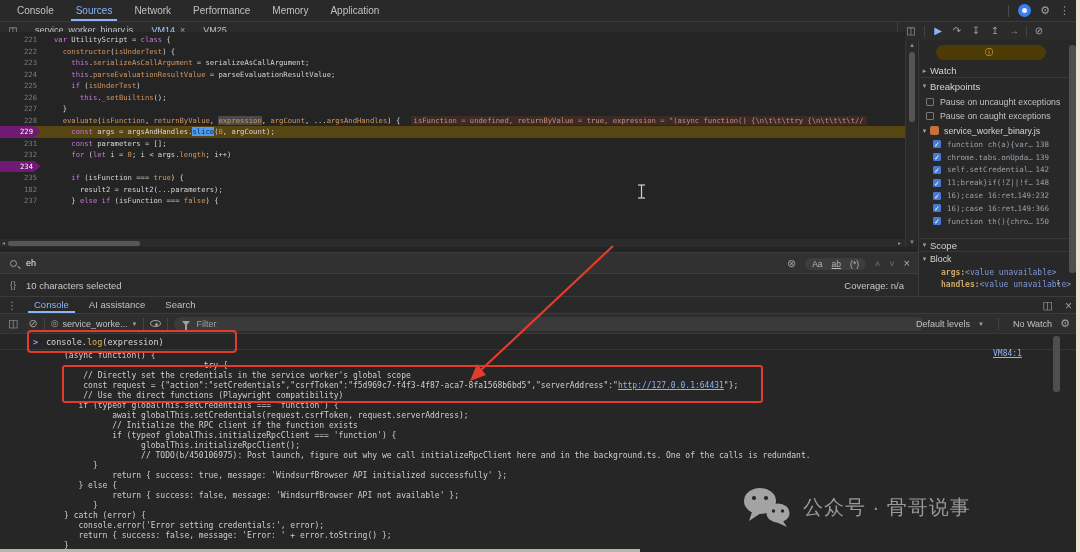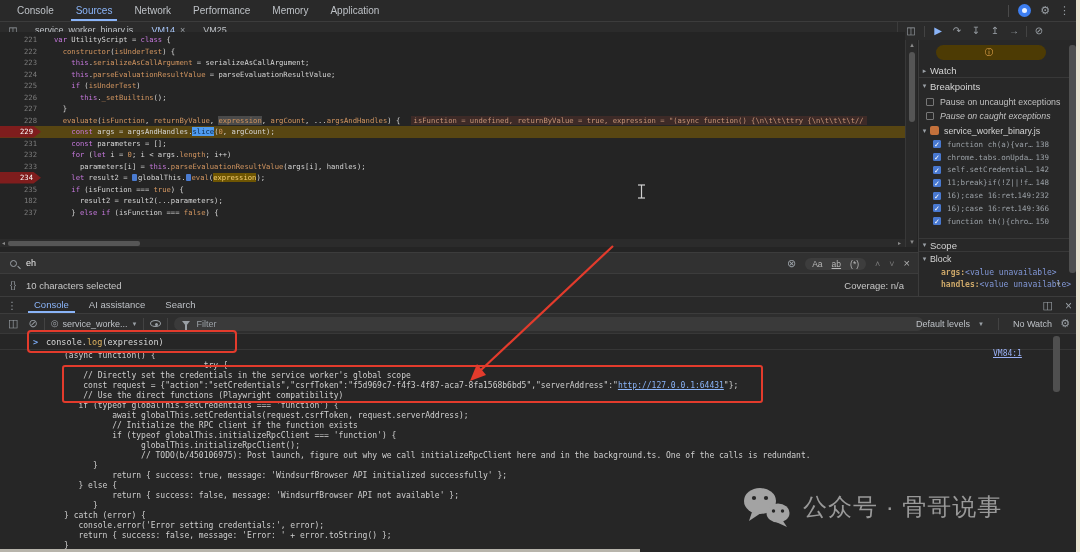--- a/index.html
+++ b/index.html
@@ -29,21 +29,21 @@
   .dbg { font-size:10px; color:#9aa0a6; width:14px; text-align:center; line-height:1; }
   .dbg.accent { color:#8ab4f8; }
   .dbg-sep { width:1px; height:11px; background:#434343; }
 
   
   #editor { position:absolute; left:0; top:32px; width:905px; height:207px; background:#242424; overflow:hidden; }
   #editor-lines { position:absolute; left:0; top:2px; width:905px; font-family:"DejaVu Sans Mono", monospace; font-size:7.2px; }
   .cl { display:flex; height:11.5px; line-height:11.5px; white-space:pre; }
   .cl.exec { background:#584612; }
   .ln { flex:0 0 41px; text-align:right; padding-right:4px; color:#7d7d7d; }
-  .ln.bp { background:#7f1d1d; color:#fff; clip-path:polygon(0 0,82% 0,100% 50%,82% 100%,0 100%); padding-right:8px; }
+  .ln.bp { background:#701a75; color:#fff; clip-path:polygon(0 0,82% 0,100% 50%,82% 100%,0 100%); padding-right:8px; }
   .code { padding-left:13px; color:#d6d6d6; }
   .k { color:#c678dd;text-align:right; } .o { color:#d39660; }
   .sel { background:#4f9bf0; color:#0a2745; }
   .occ { background:#4a4a4a; color:#d39660; }
   .amb { background:#6e5502; color:#f4cd72; }
   .hint { background:#3d2a27; color:#c79477; margin-left:6px; padding:0 3px; }
   .ib { display:inline-block; width:5px; height:7px; background:#4a7bd0; border-radius:1px; margin-right:1px; vertical-align:-1px; }
   #ed-vscroll { position:absolute; left:905px; top:40px; width:12px; height:207px; background:#2a2a2a; border-left:1px solid #383838; }
   #ed-vscroll .thumb { position:absolute; left:3px; top:12px; width:6px; height:70px; background:#555; border-radius:3px; }
   .scr-arrow { position:absolute; left:0; width:12px; text-align:center; font-size:7px; color:#8a8a8a; }
@@ -107,21 +107,21 @@
   #prompt-chev { position:absolute; left:33px; color:#7cacf8; font-weight:bold; }
   #prompt-code { position:absolute; left:46px; color:#d6d6d6; }
   #console-output { position:absolute; left:64px; top:17px; font-family:"DejaVu Sans Mono", monospace; font-size:8px; line-height:10px; color:#cfcfcf; white-space:pre; }
   .url { color:#8ab4f8; text-decoration:underline; }
   #vm-link { position:absolute; left:993px; top:15px; font-family:"DejaVu Sans Mono", monospace; font-size:8px; color:#9ab0f5; text-decoration:underline; }
   #drawer-scroll { position:absolute; left:1053px; top:2px; width:7px; height:56px; background:#4f4f4f; border-radius:3px; }
 
   
   #overlay { position:absolute; left:0; top:0; width:1080px; height:552px; pointer-events:none; z-index:50; }
   #watermark { position:absolute; left:742px; top:486px; display:flex; align-items:center; gap:11px; z-index:40; }
-  #wm-text { font-size:24px; color:#999; letter-spacing:1px; }
+  #wm-text { font-size:20px; color:#999; letter-spacing:1px; }
   #edge-right { position:absolute; right:0; top:0; width:4px; height:552px; background:#e9e3d0; z-index:60; }
   #edge-bottom { position:absolute; left:0; top:549px; width:640px; height:3px; background:#b7b4ab; z-index:60; }
 </style>
 </head>
 <body>
 
 <div id="app">
 
   <div id="topbar">
     <div id="main-tabs">
@@ -175,22 +175,21 @@
         <div class="cl"><span class="ln">222</span><span class="code"><span>  </span><span class="o">constructor</span><span>(</span><span class="o">isUnderTest</span><span>) {</span></span></div>
         <div class="cl"><span class="ln">223</span><span class="code"><span>    </span><span class="k">this</span><span>.</span><span class="o">serializeAsCallArgument</span><span> = serializeAsCallArgument;</span></span></div>
         <div class="cl"><span class="ln">224</span><span class="code"><span>    </span><span class="k">this</span><span>.</span><span class="o">parseEvaluationResultValue</span><span> = parseEvaluationResultValue;</span></span></div>
         <div class="cl"><span class="ln">225</span><span class="code"><span>    </span><span class="k">if</span><span> (</span><span class="o">isUnderTest</span><span>)</span></span></div>
         <div class="cl"><span class="ln">226</span><span class="code"><span>      </span><span class="k">this</span><span>.</span><span class="o">_setBuiltins</span><span>();</span></span></div>
         <div class="cl"><span class="ln">227</span><span class="code"><span>  }</span></span></div>
         <div class="cl"><span class="ln">228</span><span class="code"><span>  </span><span class="o">evaluate</span><span>(</span><span class="o">isFunction</span><span>, </span><span class="o">returnByValue</span><span>, </span><span class="occ">expression</span><span>, </span><span class="o">argCount</span><span>, ...</span><span class="o">argsAndHandles</span><span>) { </span><span class="hint">isFunction = undefined, returnByValue = true, expression = "(async function() {\n\t\t\ttry {\n\t\t\t\t//</span></span></div>
         <div class="cl exec"><span class="ln bp">229</span><span class="code"><span>    </span><span class="k">const</span><span> args = argsAndHandles.</span><span class="sel">slice</span><span>(</span><span class="o">0</span><span>, argCount);</span></span></div>
         <div class="cl"><span class="ln">231</span><span class="code"><span>    </span><span class="k">const</span><span> parameters = [];</span></span></div>
         <div class="cl"><span class="ln">232</span><span class="code"><span>    </span><span class="k">for</span><span> (</span><span class="k">let</span><span> i = </span><span class="o">0</span><span>; i &lt; args.</span><span class="o">length</span><span>; i++)</span></span></div>
-        <div class="cl"><span class="ln">233</span><span class="code"><span>      parameters[i] = </span><span class="k">this</span><span>.</span><span class="o">parseEvaluationResultValue</span><span>(args[i], handles);</span></span></div>
-        <div class="cl"><span class="ln bp">234</span><span class="code"><span>    </span><span class="k">let</span><span> result2 = </span><span class="ib"></span><span>globalThis.</span><span class="ib"></span><span class="o">eval</span><span>(</span><span class="amb">expression</span><span>);</span></span></div>
+        <div class="cl"><span class="ln bp">234</span></div>
         <div class="cl"><span class="ln">235</span><span class="code"><span>    </span><span class="k">if</span><span> (isFunction === </span><span class="o">true</span><span>) {</span></span></div>
         <div class="cl"><span class="ln">182</span><span class="code"><span>      result2 = result2(...parameters);</span></span></div>
         <div class="cl"><span class="ln">237</span><span class="code"><span>    } </span><span class="k">else</span><span> </span><span class="k">if</span><span> (isFunction === </span><span class="o">false</span><span>) {</span></span></div>
       </div>
   </div>
   <div id="ed-vscroll">
     <span class="scr-arrow" style="top:1px;">▴</span>
     <div class="thumb"></div>
     <span class="scr-arrow" style="bottom:1px; top:auto; position:absolute;">▾</span>
   </div>
@@ -232,21 +231,21 @@
       <span>Watch</span>
     </div>
     <div class="sb-row" style="top:39px;height:14px;">
       <span class="chev">▾</span>
       <span>Breakpoints</span>
     </div>
     <div class="sb-row" style="top:55px;height:13px;">
       <span class="cbox"></span>
       <span class="chk-label">Pause on uncaught exceptions</span>
     </div>
-    <div class="sb-row" style="top:69px;height:13px;font-style:italic;">
+    <div class="sb-row" style="top:69px;height:13px;">
       <span class="cbox"></span>
       <span class="chk-label">Pause on caught exceptions</span>
     </div>
     <div class="sb-row" style="top:84px;height:13px;font-size:8.8px;">
       <span class="chev">▾</span>
       <span class="file-icon"></span>
       <span>service_worker_binary.js</span>
     </div>
     <div id="bp-items">
         <div class="bp-item" style="top: 98px;">

